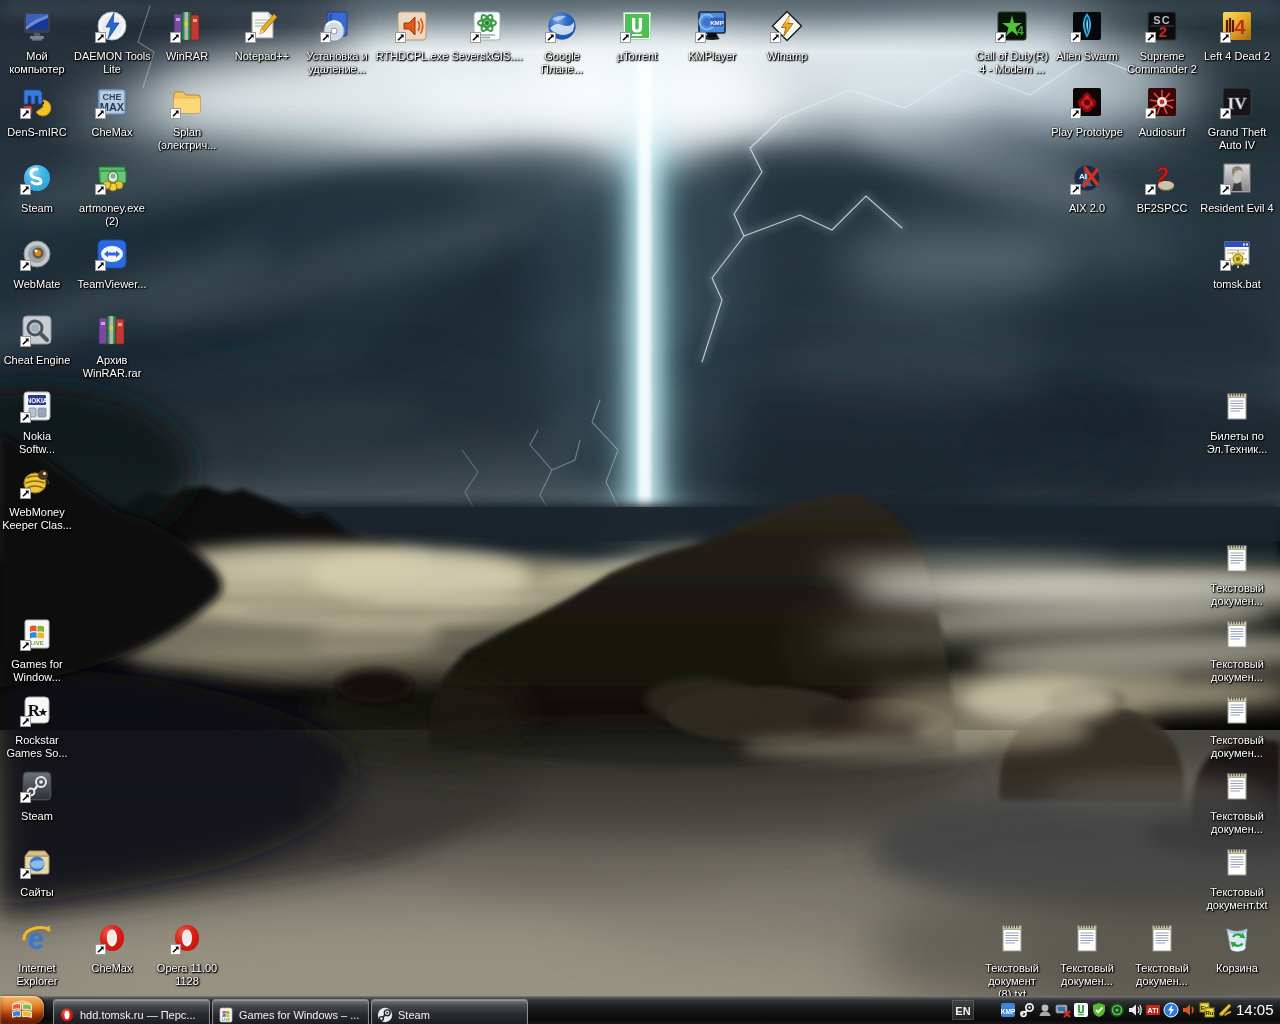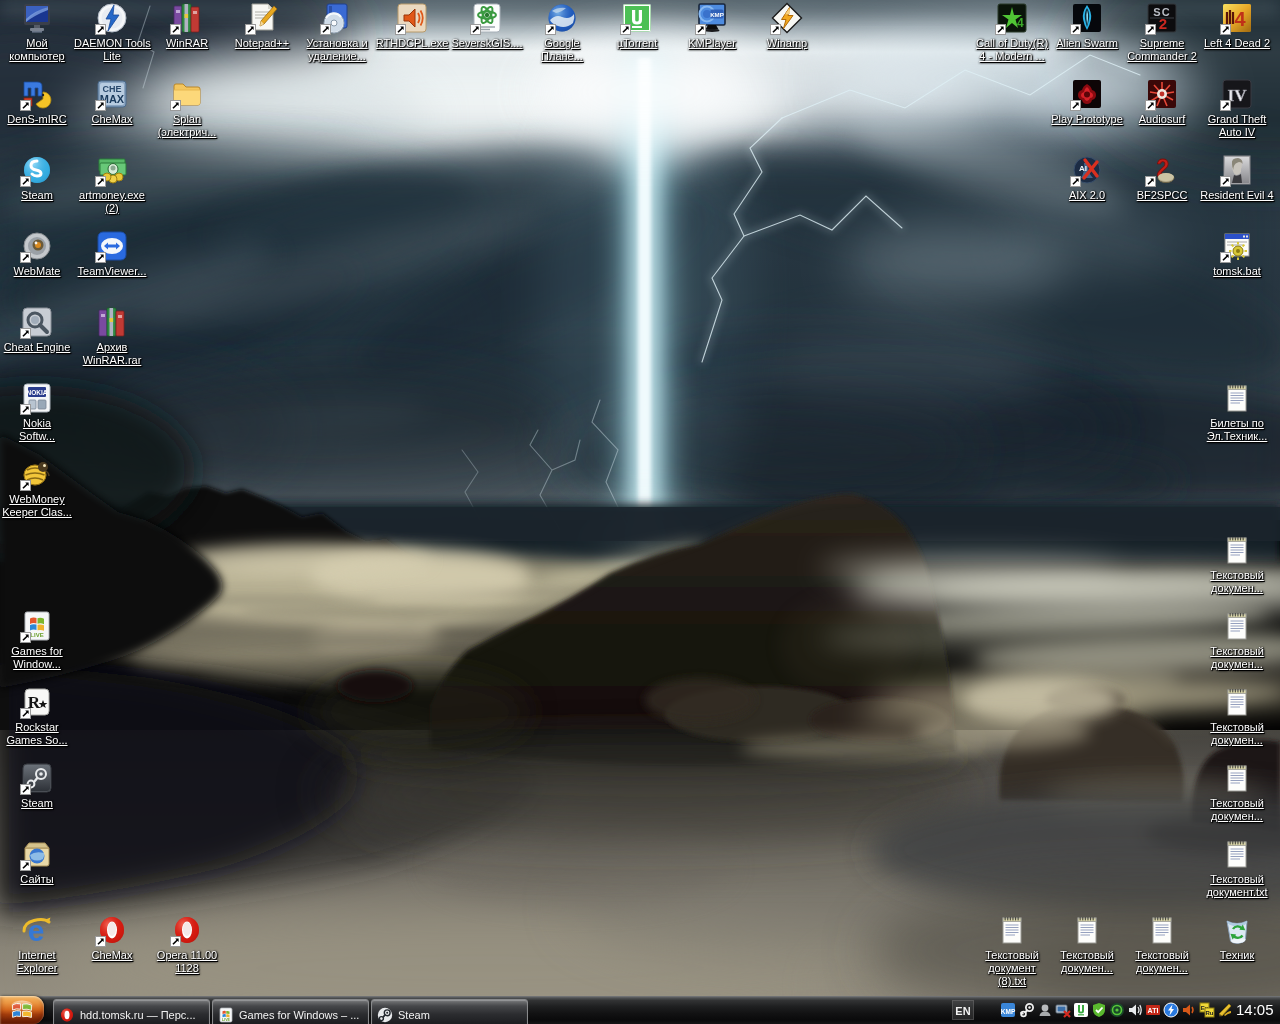--- a/index.html
+++ b/index.html
@@ -1,21 +1,21 @@
 <!DOCTYPE html>
 <html><head>
 <meta charset="utf-8">
 <style>
   html,body{margin:0;padding:0;width:1280px;height:1024px;overflow:hidden;background:#000;}
   body{font-family:"Liberation Sans", sans-serif;}
   #wall{position:absolute;left:0;top:0;}
   .ic{position:absolute;width:76px;text-align:center;}
-  .ic .gfx{width:32px;height:32px;margin:0 auto;position:relative;}
+  .ic .gfx{width:32px;height:32px;margin:8px auto;position:relative;}
   .ic .cap{margin-top:3px;white-space:nowrap;font-size:11px;line-height:13px;color:#fff;
-    text-shadow:1px 1px 1px #000,0 1px 2px #000,1px 0 2px #000;text-decoration:underline;}
+    text-shadow:1px 1px 1px #000,0 1px 2px #000,1px 0 2px #000;}
   .arr{position:absolute;left:-1px;bottom:-1px;width:11px;height:11px;background:#fff;
     border:1px solid #9a9a9a;box-sizing:border-box;}
   .arr svg{position:absolute;left:0;top:0;}
 
   #taskbar{position:absolute;left:0;top:996px;width:1280px;height:28px;
     background:linear-gradient(#7a7c7e 0%,#4e5052 7%,#323334 16%,#1e1f20 38%,#121213 62%,#0a0a0b 85%,#161617 100%);}
   #startbtn{position:absolute;left:0;top:0;width:44px;height:28px;border-radius:0 11px 11px 0;
     background:linear-gradient(#f6b964 0%,#ea9440 26%,#d4681e 48%,#a23c0c 66%,#802a08 84%,#6e2406 100%);
     box-shadow:inset 0 1px 2px rgba(255,235,200,.8), inset 0 -3px 5px rgba(90,20,0,.6), 1px 0 3px rgba(0,0,0,.6);
     display:flex;align-items:center;justify-content:center;}
@@ -1013,21 +1013,21 @@
 <path d="M9.5,27 Q14,23.5 24.5,25 Q24.5,28 19,29 Q12,30 9.5,27 Z" fill="#eef4fa"></path>
 <g fill="none" stroke="#2ca43c" stroke-width="2.4">
 <path d="M12,15 A5.5,5.5 0 0,1 21,14.4"></path>
 <path d="M21.5,21.5 A5.5,5.5 0 0,1 12.2,21.2"></path>
 </g>
 <g fill="#2ca43c">
 <path d="M21.8,10.6 L24.2,16.2 L18.4,15.8 Z"></path>
 <path d="M11.6,25.4 L9.4,19.8 L15.2,20.5 Z"></path>
 </g>
 </svg></div>
-    <div class="cap">Техник</div>
+    <div class="cap">Корзина</div>
   </div>
 
 <div id="taskbar">
   <div id="startbtn">
       <svg width="24" height="24" viewBox="0 0 24 24">
 <defs>
           <linearGradient id="wfl" x1="0" y1="0" x2="0" y2="1">
             <stop offset="0" stop-color="#ffffff" stop-opacity="0.55"></stop>
             <stop offset="0.5" stop-color="#ffffff" stop-opacity="0.08"></stop>
             <stop offset="1" stop-color="#ffffff" stop-opacity="0"></stop>

